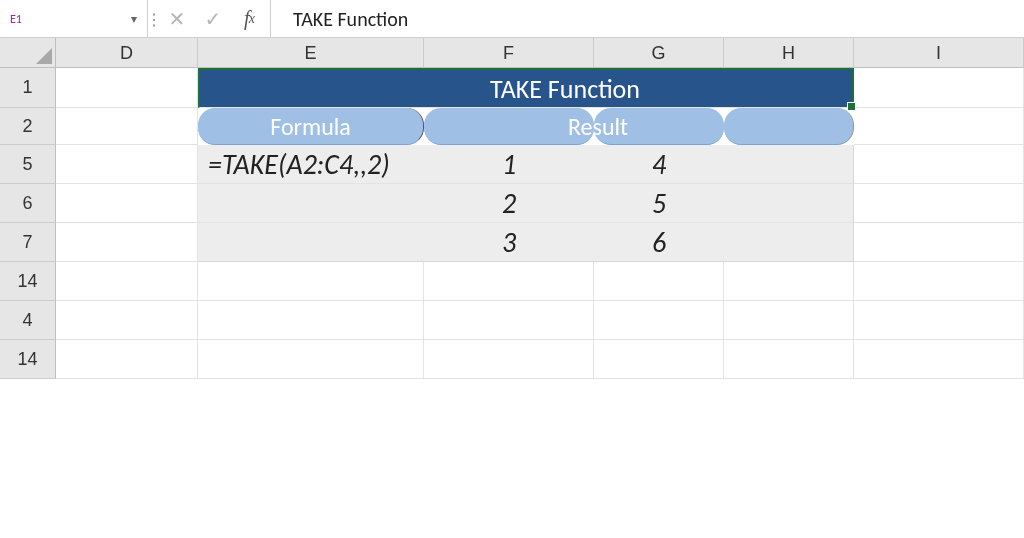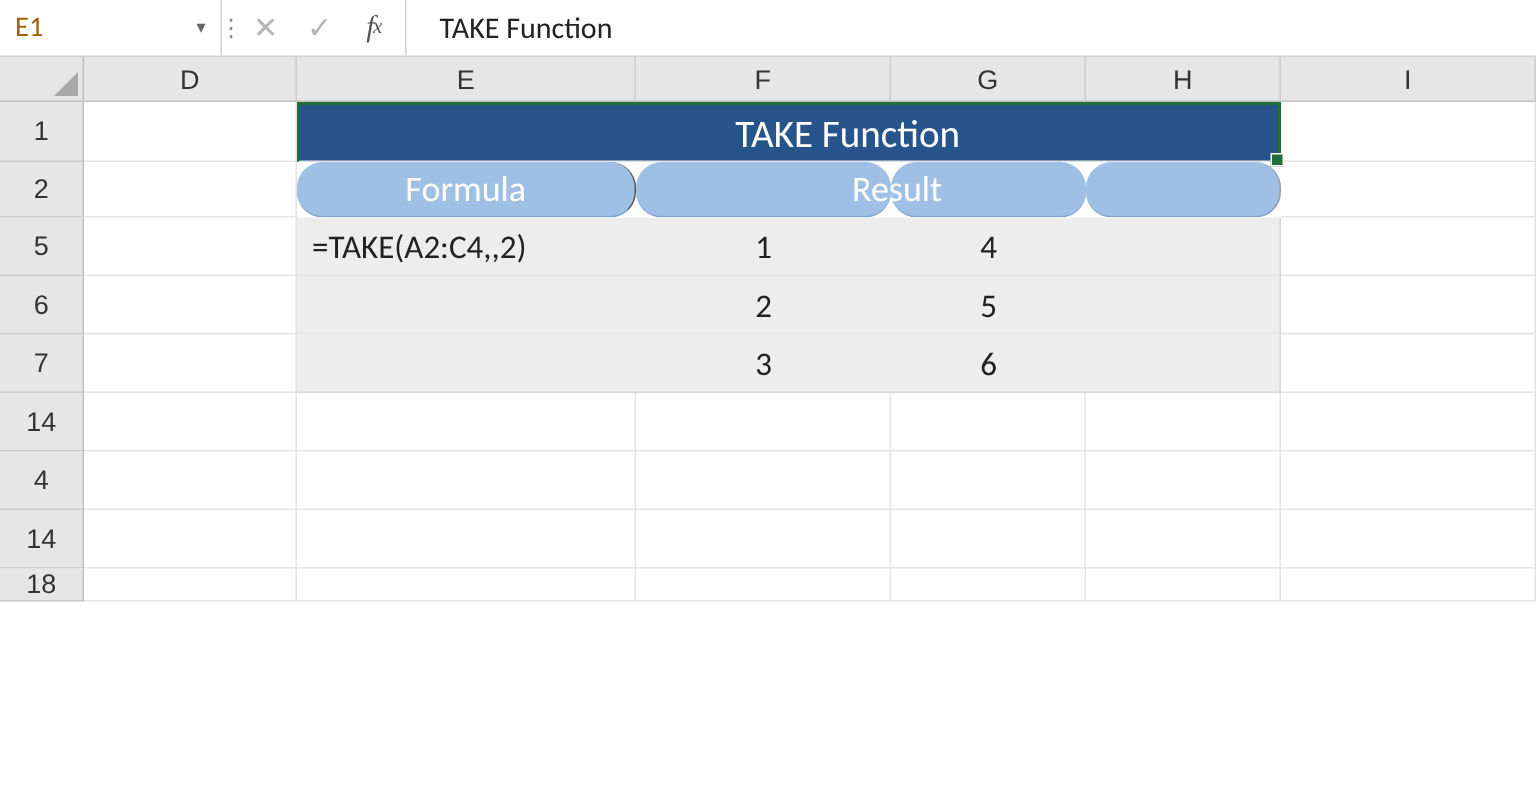--- a/index.html
+++ b/index.html
@@ -17,22 +17,22 @@
   .name-box-wrap {
     display: flex;
     align-items: center;
     width: 148px;
     height: 100%;
     border-right: 1px solid #d0d0d0;
     padding: 0 10px;
   }
   .name-box {
     flex: 1;
-    font-size: 19px;
-    color: #a16207;
+    font-size: 12px;
+    color: #a21caf;
   }
   .name-box-caret {
     color: #666;
     font-size: 12px;
   }
   .fb-sep {
     width: 12px;
     height: 100%;
     display:flex;
     align-items:center;
@@ -157,21 +157,22 @@
     border-right: none;
     border-bottom:1px solid #7ea3cf;
     border-radius:17px;
   }
   .sub-head.formula { border-right:1px solid #555; }
   .sub-head.result-span { border-right:1px solid #999; }
 
   .body-cell {
     background: #ededed;
     color:#222;
-    font-size: 22px;
+    font-size: 28px;
+    font-style: italic;
   }
   .body-cell.formula { justify-content:flex-start; border-right:none; }
   .body-cell.num { justify-content:center; border-right:none; }
   .body-cell.edge-r { border-right:1px solid #d7d7d7; }
   .body-cell.last-row { border-bottom:1px solid #d7d7d7; }
 
   
   .nobr { border-right:none !important; }
 </style>
 </head>
@@ -279,23 +280,14 @@
   </div>
   <div class="row row-blank">
     <div class="rowhead">14</div>
     <div class="cell col-D"></div>
     <div class="cell col-E"></div>
     <div class="cell col-F"></div>
     <div class="cell col-G"></div>
     <div class="cell col-H"></div>
     <div class="cell col-I"></div>
   </div>
-  <div class="row row-blank" style="height:22px">
-    <div class="rowhead">18</div>
-    <div class="cell col-D"></div>
-    <div class="cell col-E"></div>
-    <div class="cell col-F"></div>
-    <div class="cell col-G"></div>
-    <div class="cell col-H"></div>
-    <div class="cell col-I"></div>
-  </div>
 
 </div>
 
 </body></html>

